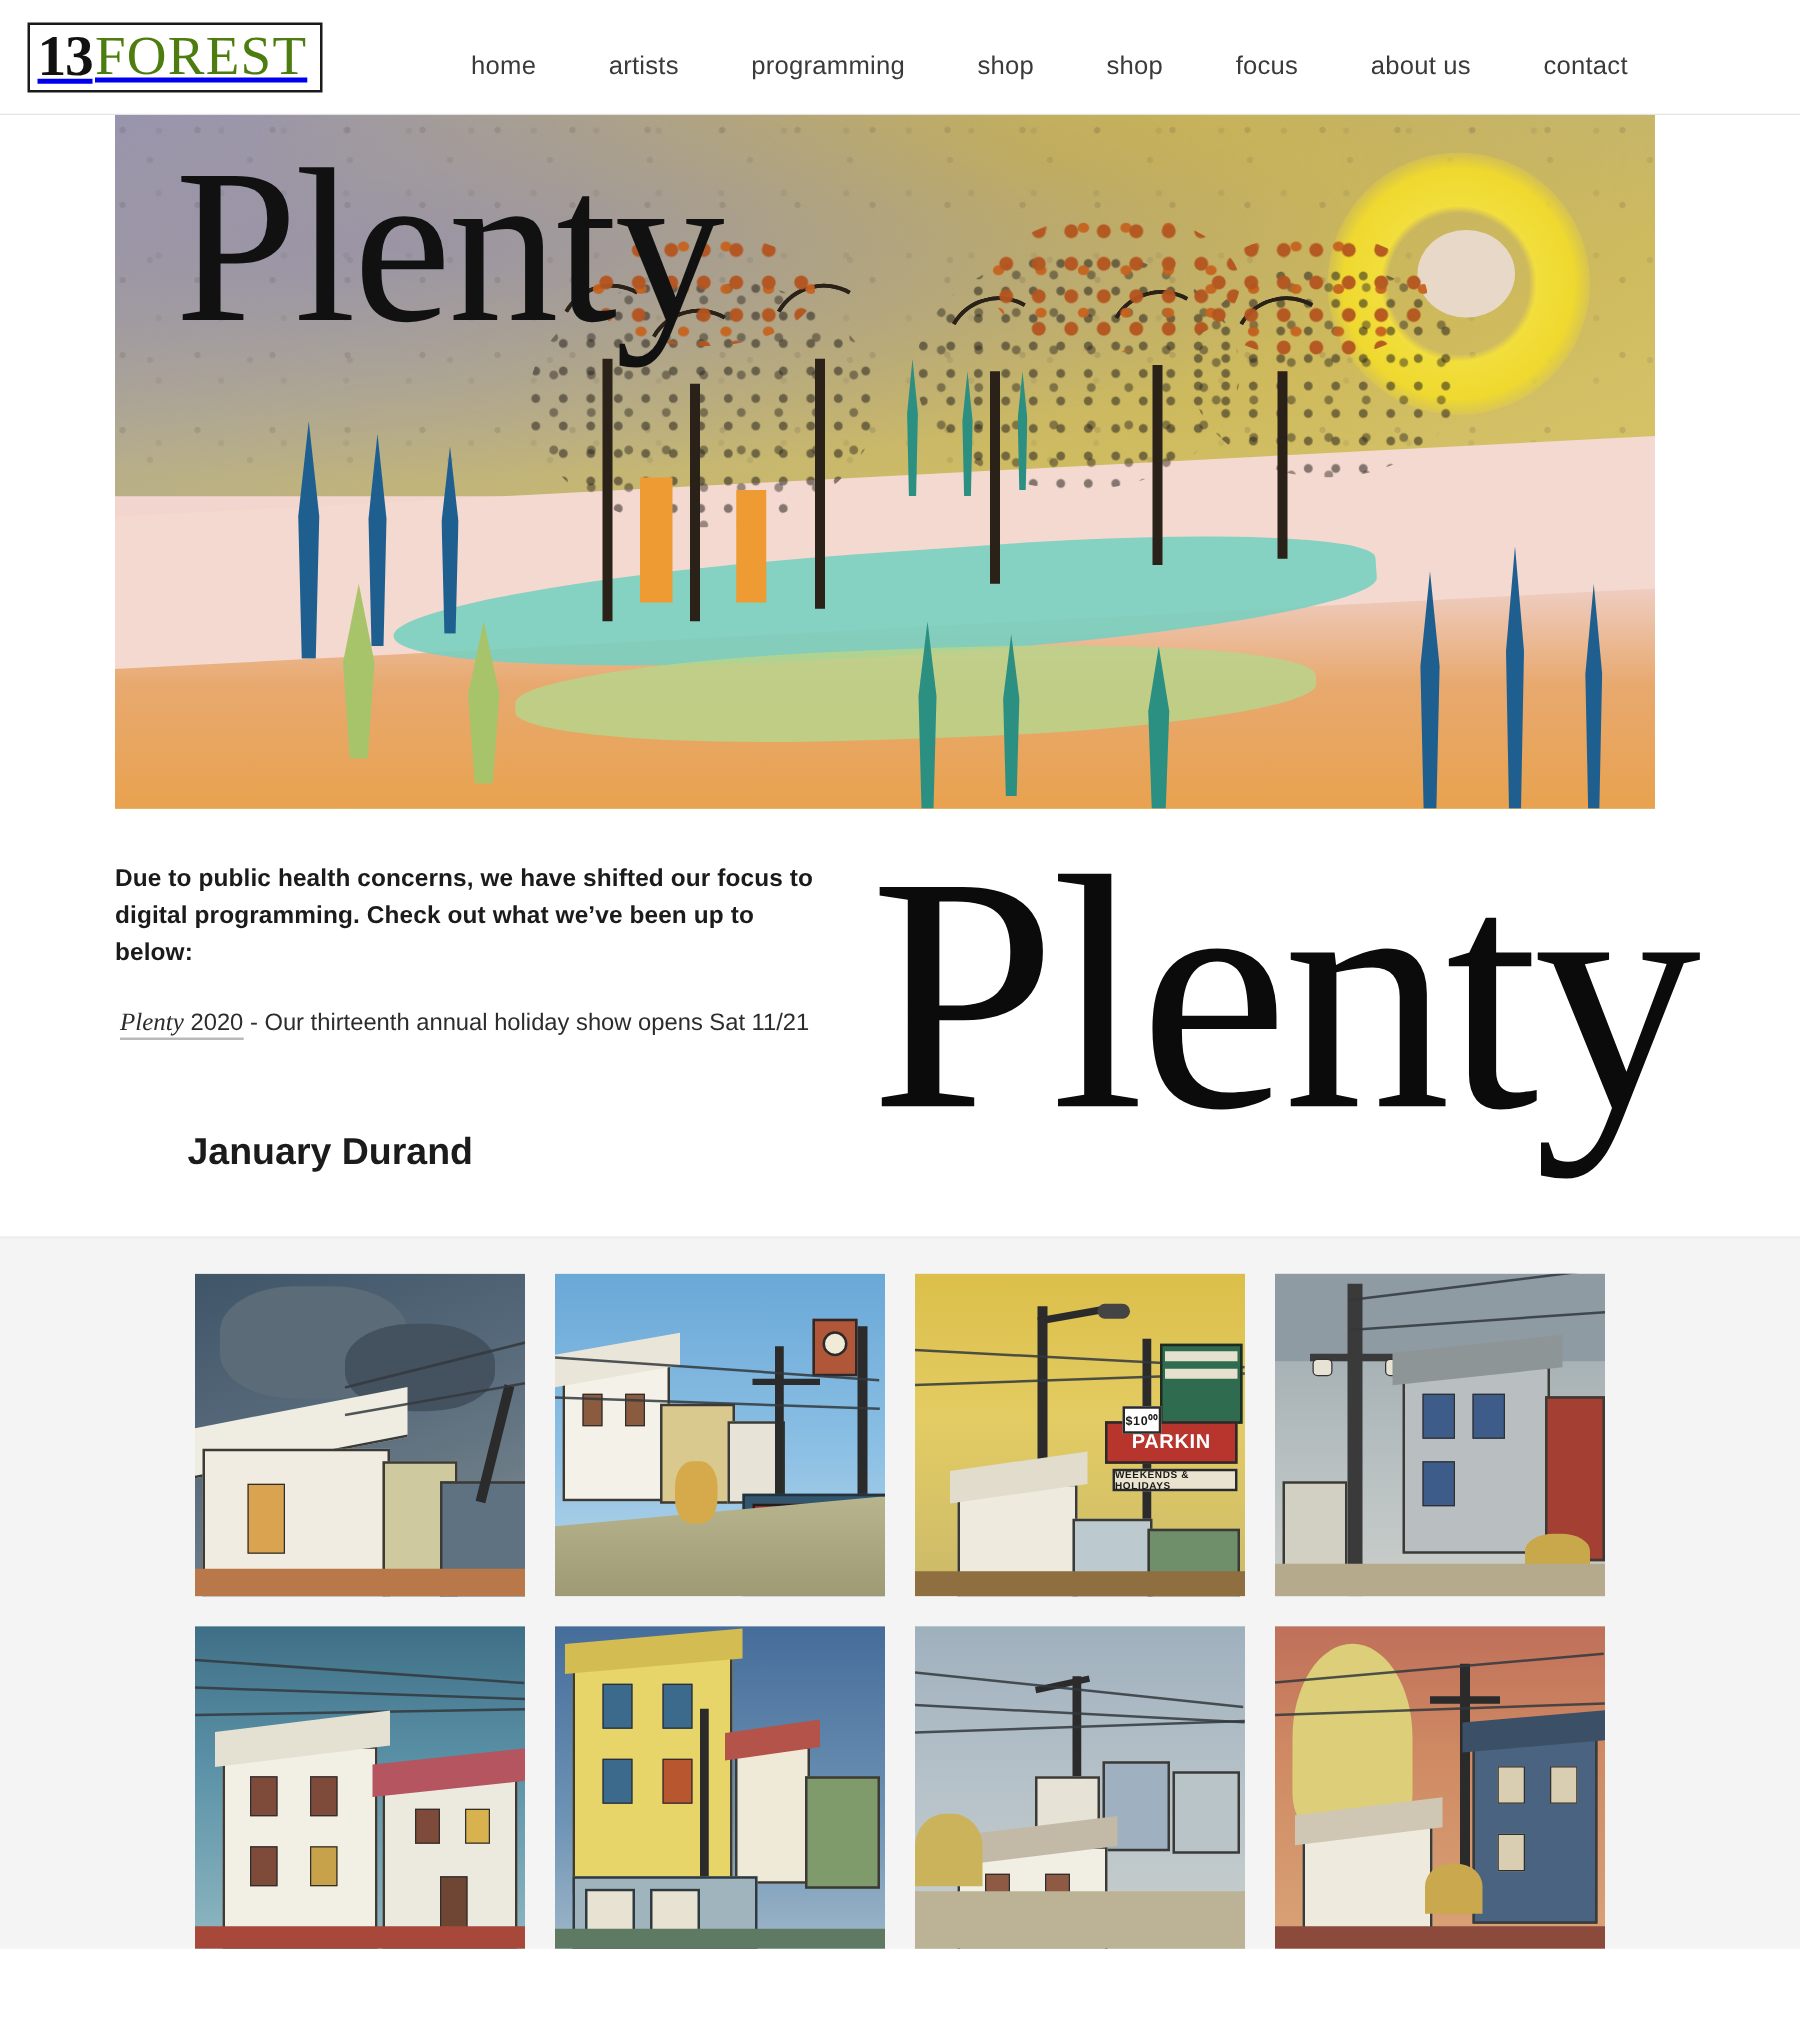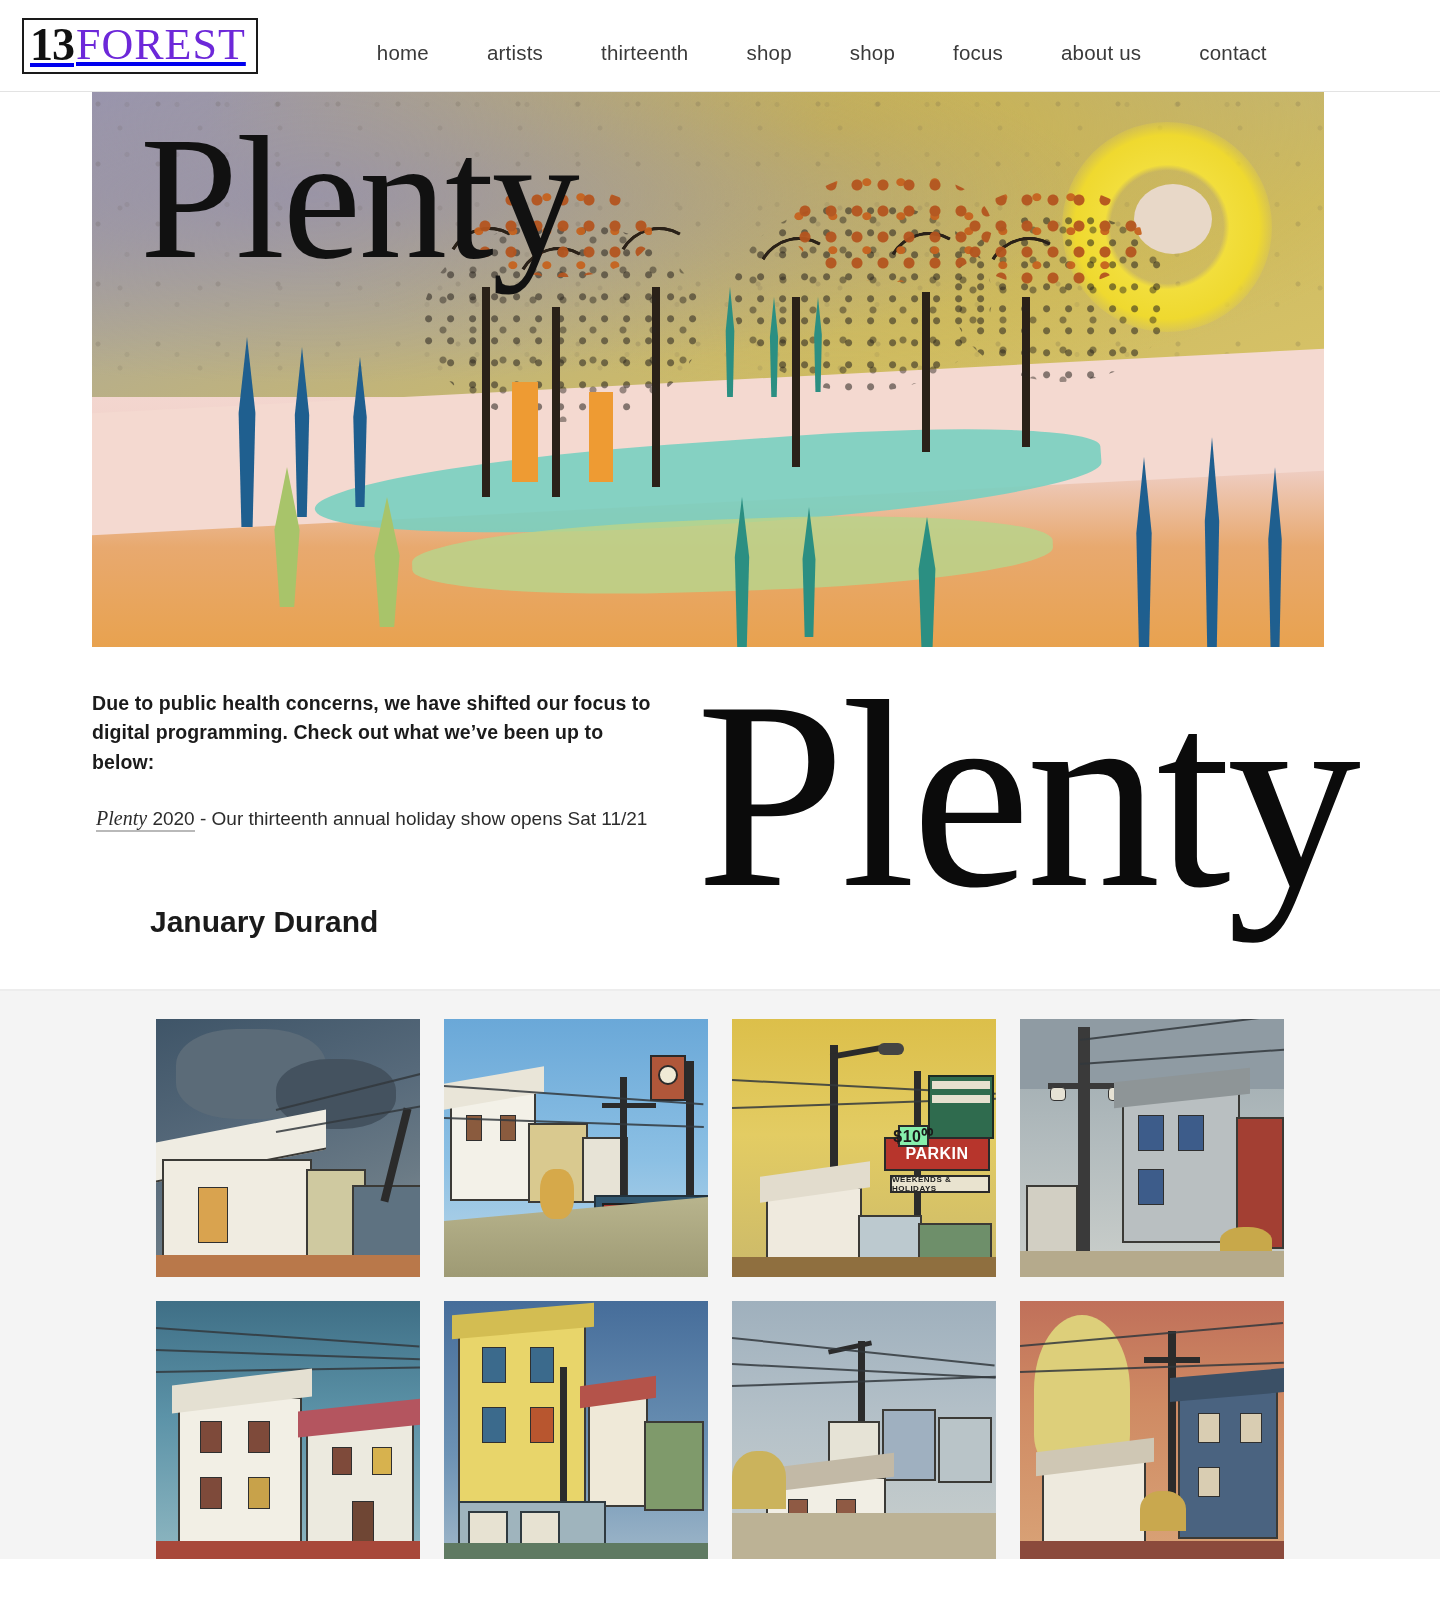--- a/index.html
+++ b/index.html
@@ -39,21 +39,21 @@
     font-size: 46px;
     line-height: 46px;
     color: #111;
     letter-spacing: -1px;
   }
   .logo-forest {
     font-family: "Liberation Serif", serif;
     font-weight: 400;
     font-size: 44px;
     line-height: 44px;
-    color: #6d28d9;
+    color: #4d7c0f;
     letter-spacing: 1px;
     margin-left: 2px;
   }
   .nav {
     display: flex;
     align-items: center;
     margin-left: 90px;
     gap: 0px;
     margin-top: 15px;
   }
@@ -328,21 +328,21 @@
 <div class="page">
 
   <div class="header">
     <a class="logo" href="#">
       <span class="logo-13">13</span>
       <span class="logo-forest">FOREST</span>
     </a>
     <nav class="nav">
       <a href="#">home</a>
       <a href="#">artists</a>
-      <a href="#">thirteenth</a>
+      <a href="#">programming</a>
       <a href="#">shop</a>
       <a href="#">shop</a>
       <a href="#">focus</a>
       <a href="#">about us</a>
       <a href="#">contact</a>
     </nav>
   </div>
 
   <div class="hero-wrap">
     <div class="hero">
@@ -455,21 +455,21 @@
         <div class="pole" style="left:98px;top:26px;width:8px;height:150px;"></div>
         <div style="position:absolute;left:98px;top:30px;width:56px;height:6px;background:#2b2b2b;transform:rotate(-10deg);"></div>
         <div style="position:absolute;left:146px;top:24px;width:26px;height:12px;background:#444;border-radius:6px;"></div>
         <div class="pole" style="left:182px;top:52px;width:7px;height:160px;"></div>
         <div class="wire" style="left:0px;top:60px;width:264px;transform:rotate(3deg);"></div>
         <div class="wire" style="left:0px;top:88px;width:264px;transform:rotate(-2deg);"></div>
         <div style="position:absolute;left:196px;top:56px;width:66px;height:64px;background:#2f6b4e;border:2px solid #1d2b22;"></div>
         <div style="position:absolute;left:200px;top:62px;width:58px;height:8px;background:#e6e0cf;"></div>
         <div style="position:absolute;left:200px;top:76px;width:58px;height:8px;background:#e6e0cf;"></div>
         <div class="sign red" style="left:152px;top:118px;width:106px;height:34px;font-size:16px;background:#b7352c;">PARKIN</div>
-        <div class="sign" style="left:166px;top:106px;width:31px;height:22px;background:#86efac;font-size:16px;">$10⁰⁰</div>
+        <div class="sign" style="left:166px;top:106px;width:31px;height:22px;background:#ffffff;font-size:10px;">$10⁰⁰</div>
         <div class="sign" style="left:158px;top:156px;width:100px;height:18px;font-size:8px;background:#e9e3cf;">WEEKENDS &amp; HOLIDAYS</div>
         <div class="house" style="left:34px;top:168px;width:96px;height:92px;background:#efeade;"></div>
         <div class="roof" style="left:28px;top:150px;width:110px;height:26px;background:#e2dccd;transform:skewY(-8deg);"></div>
         <div class="house" style="left:126px;top:196px;width:64px;height:64px;background:#bcc9cf;"></div>
         <div class="house" style="left:186px;top:204px;width:74px;height:56px;background:#6e8f6a;"></div>
         <div class="ground2" style="height:20px;background:#8f6f3f;"></div>
       </div>
 
       <div class="cell">
         <div class="sky2" style="background:linear-gradient(180deg,#9aa7ad 0%,#b3bcbe 50%,#cbcfcb 100%);"></div>

